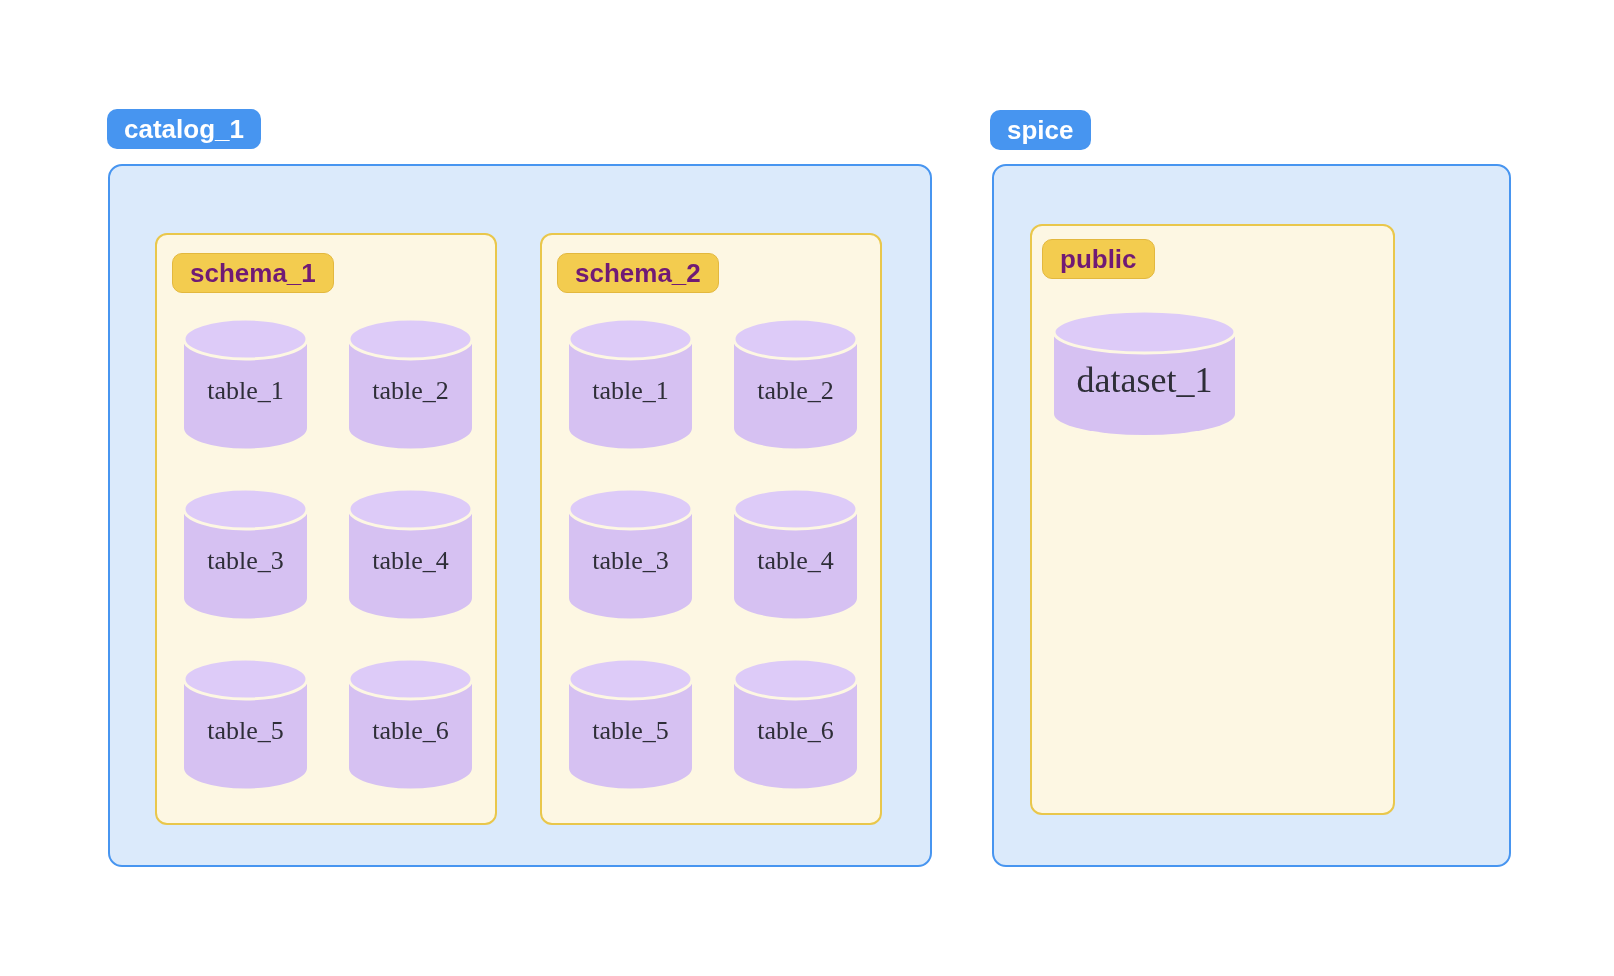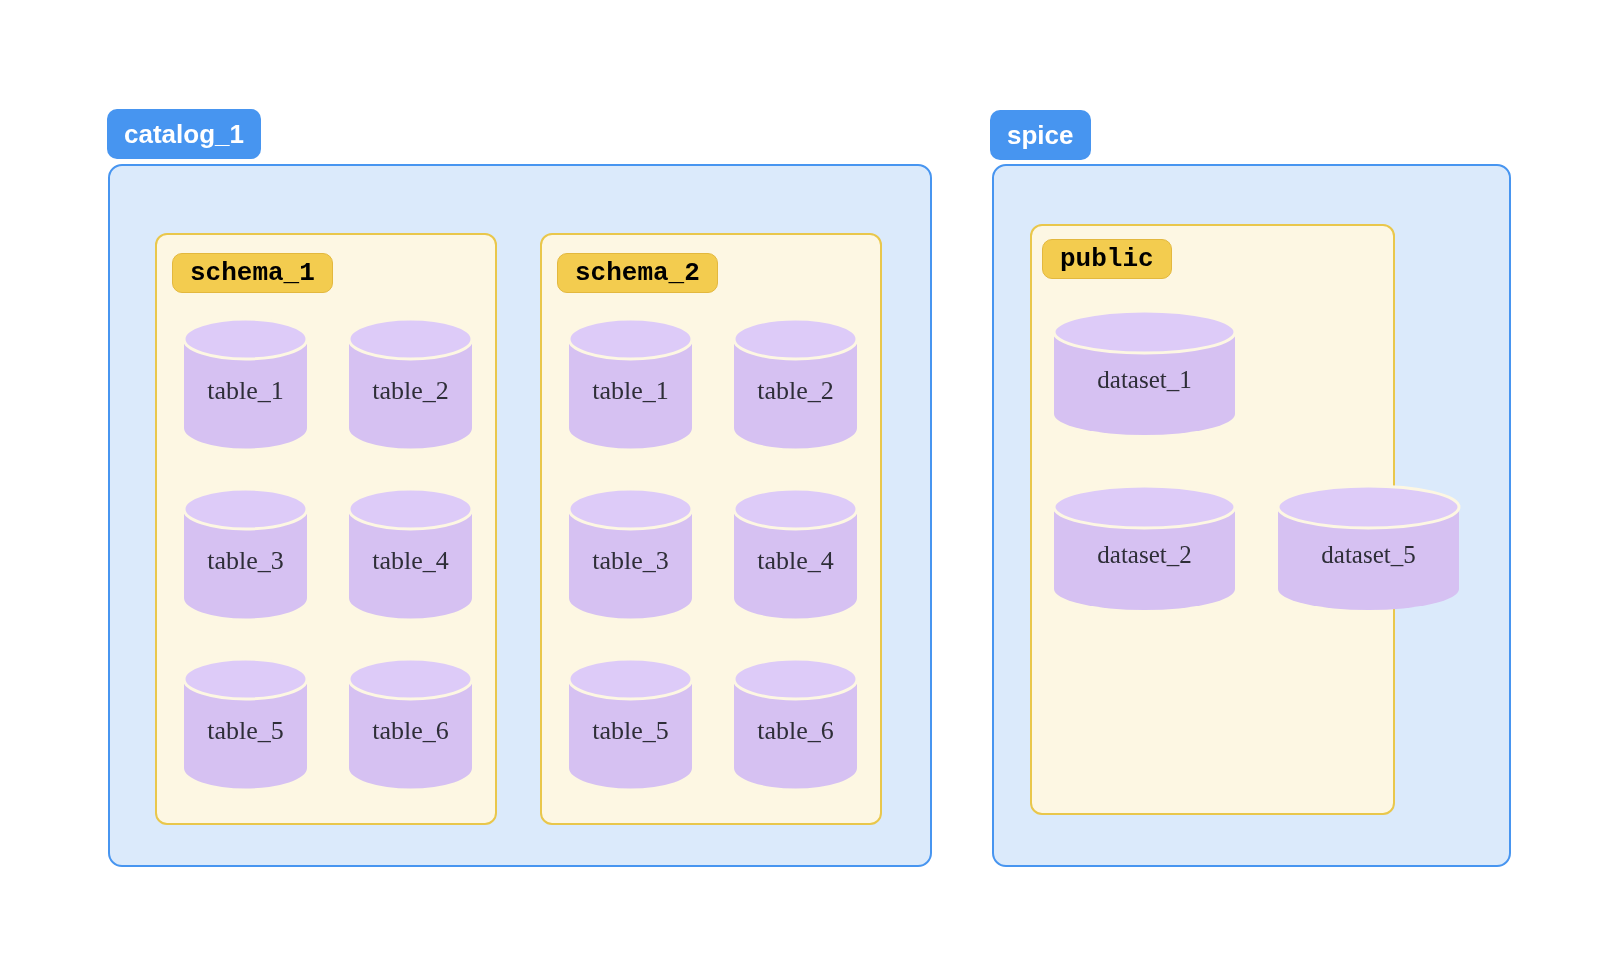--- a/index.html
+++ b/index.html
@@ -1,34 +1,34 @@
 <!DOCTYPE html>
 <html><head>
 <meta charset="utf-8">
 <style>
   html,body{margin:0;padding:0;background:#ffffff;font-family:"Liberation Sans",sans-serif;}
   #canvas{position:relative;width:1614px;height:976px;background:#ffffff;overflow:hidden;}
 
   .badge{position:absolute;display:inline-flex;align-items:center;justify-content:center;
-         height:50px;padding:0 17px;border-radius:10px;font-weight:bold;font-size:26px;
+         height:40px;padding:0 17px;border-radius:10px;font-weight:bold;font-size:26px;
          box-sizing:border-box;white-space:nowrap;}
   .badge.blue{background:#4795f0;color:#ffffff;}
-  .badge.yellow{background:#f3cc4f;color:#000000;height:40px;border:1.5px solid #e3b83e;font-family:Liberation Mono, monospace;}
+  .badge.yellow{background:#f3cc4f;color:#701a75;height:40px;border:1.5px solid #e3b83e;}
 
   .blue-box{position:absolute;background:#dbeafb;border:2px solid #4795f0;border-radius:14px;box-sizing:border-box;}
   .cream-box{position:absolute;background:#fdf7e3;border:2px solid #e9c74b;border-radius:12px;box-sizing:border-box;}
 
   .cyl{position:absolute;font-family:Liberation Serif, serif;}
   .cyl svg{position:absolute;left:0;top:0;display:block;}
   .cyl .lbl{position:absolute;left:50%;transform:translate(-50%,-50%);
             color:#2e2e38;white-space:nowrap;}
   .cyl.sm{width:127px;height:133px;}
   .cyl.sm .lbl{top:74px;font-size:26px;}
   .cyl.lg{width:185px;height:128px;}
-  .cyl.lg .lbl{top:71px;font-size:25px;}
+  .cyl.lg .lbl{top:71px;font-size:36px;}
 </style>
 </head>
 <body>
 
 <svg width="0" height="0" style="position:absolute" aria-hidden="true">
   <symbol id="cyl-sm" viewBox="0 0 127 133">
     <path d="M2 22 L2 111 A61.5 20.5 0 0 0 125 111 L125 22 Z" fill="#d6c1f2"></path>
     <ellipse cx="63.5" cy="22" rx="61.5" ry="20" fill="#ddcbf8" stroke="#fdf7e3" stroke-width="3"></ellipse>
   </symbol>
   <symbol id="cyl-lg" viewBox="0 0 185 128">
@@ -129,27 +129,15 @@
   <div class="blue-box" style="left:992px;top:164px;width:519px;height:703px">
 
     <div class="cream-box" style="left:36px;top:58px;width:365px;height:591px">
       <div class="badge yellow" style="left:10px;top:13px">public</div>
       <div class="cyl lg" style="left:20px;top:83px">
         <svg width="185" height="128">
             <use href="#cyl-lg"></use>
           </svg>
         <span class="lbl">dataset_1</span>
       </div>
-      <div class="cyl lg" style="left:20px;top:258px">
-        <svg width="185" height="128">
-            <use href="#cyl-lg"></use>
-          </svg>
-        <span class="lbl">dataset_2</span>
-      </div>
-      <div class="cyl lg" style="left:244px;top:258px">
-        <svg width="185" height="128">
-            <use href="#cyl-lg"></use>
-          </svg>
-        <span class="lbl">dataset_5</span>
-      </div>
     </div>
   </div>
 </div>
 
 </body></html>

